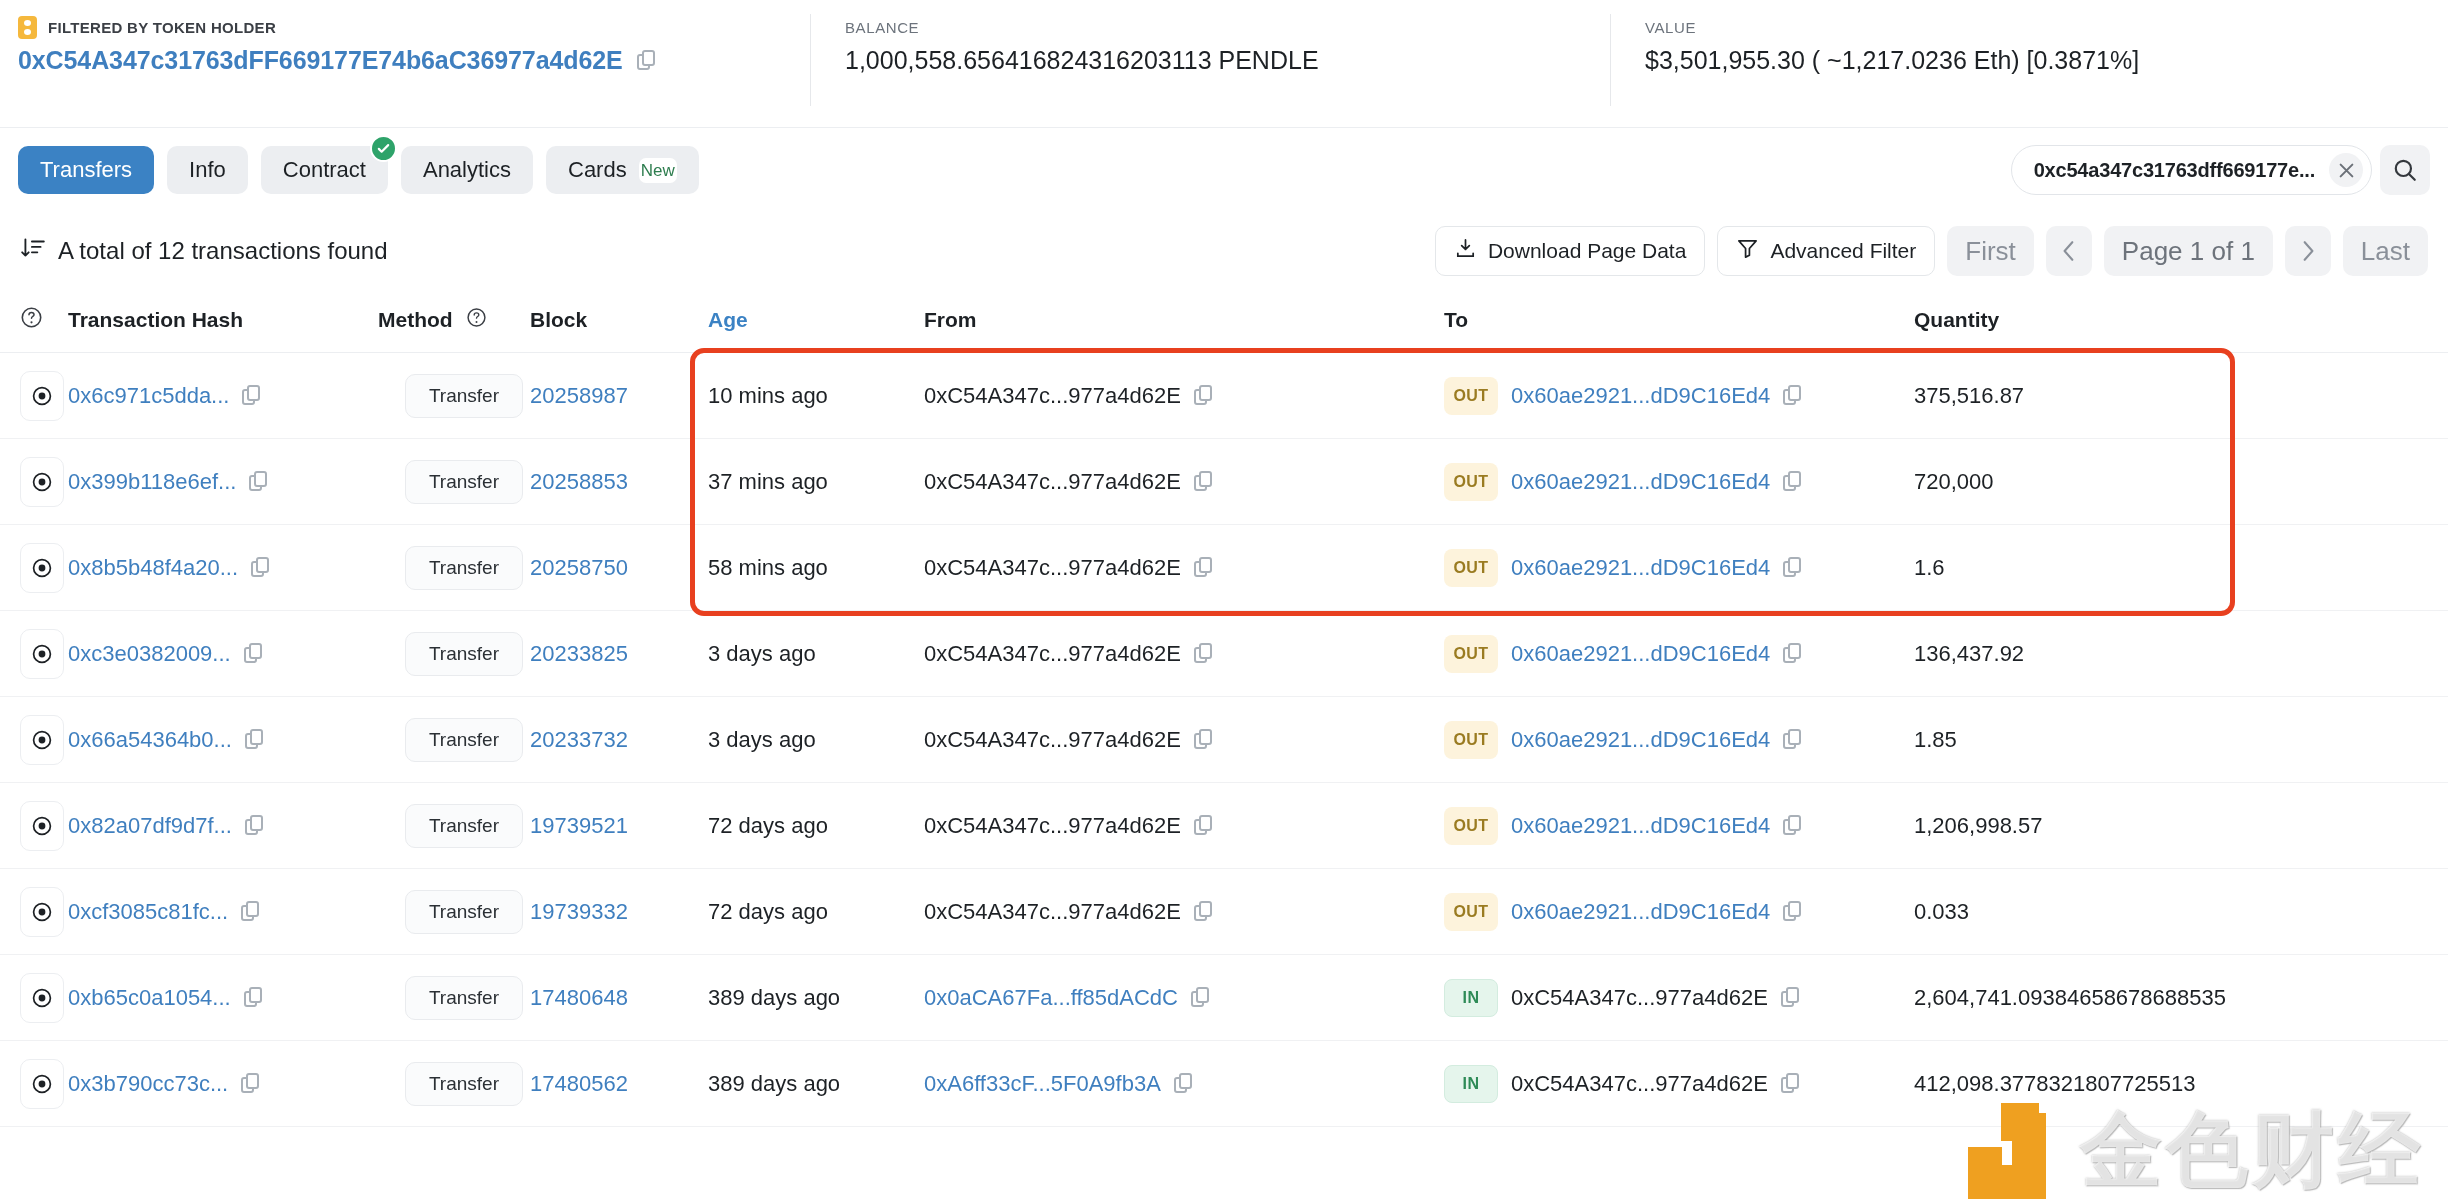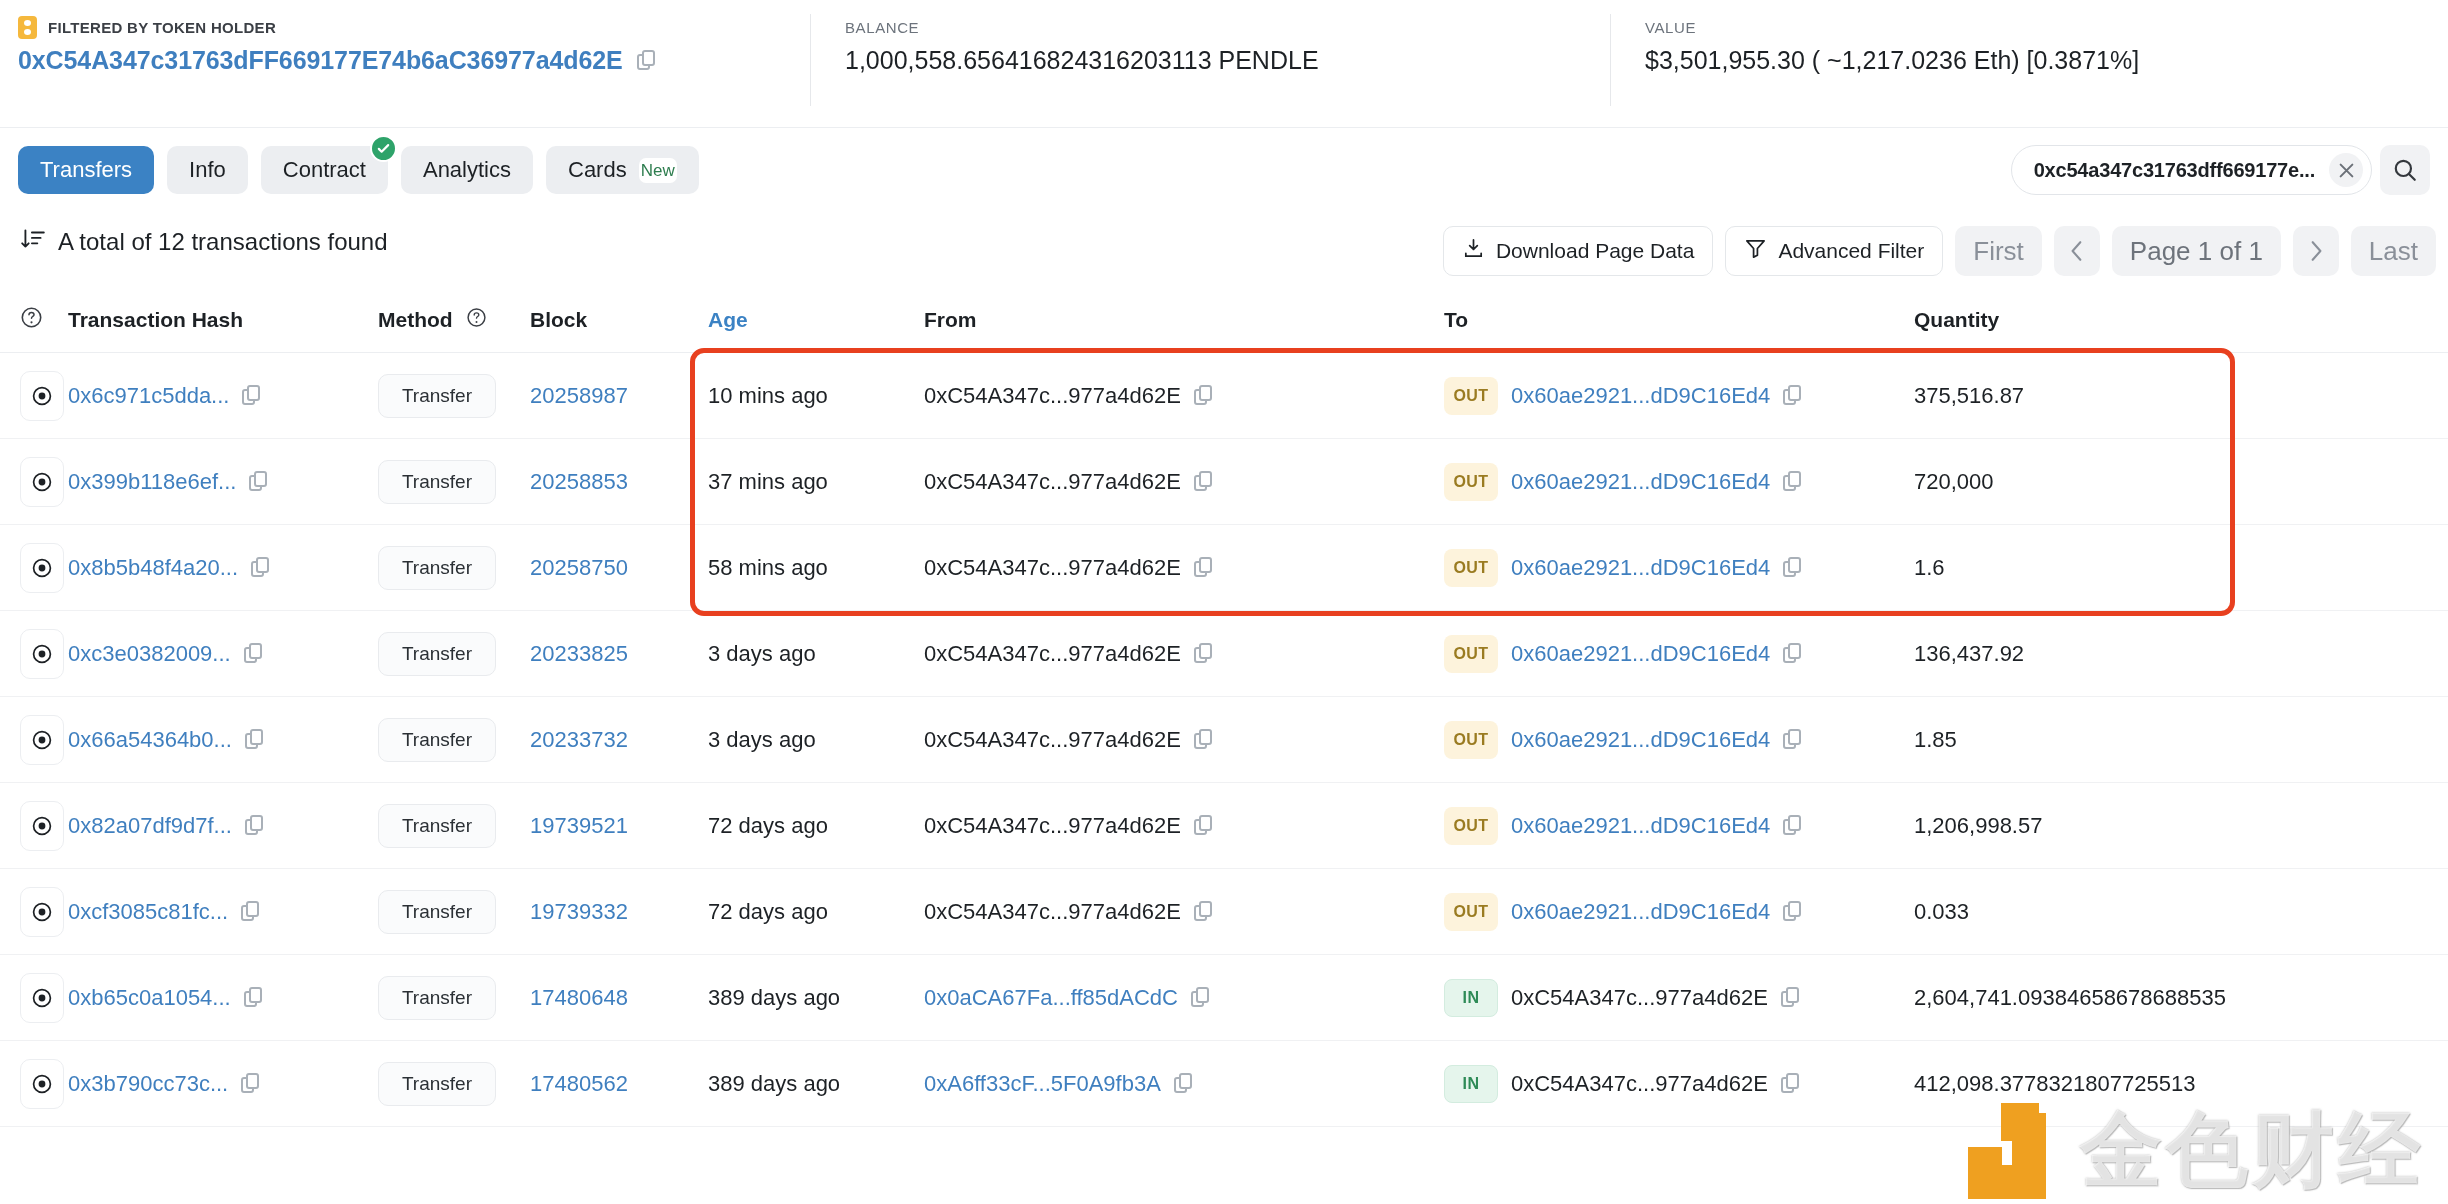--- a/index.html
+++ b/index.html
@@ -165,22 +165,22 @@
     width: 50px; height: 50px;
     border-radius: 10px;
     background: #f1f2f4;
     display: flex; align-items: center; justify-content: center;
     cursor: pointer;
   }
 
   
   .toolbar {
     display: flex;
-    align-items: flex-start;
-    padding: 14px 12px 18px 20px;
+    align-items: center;
+    padding: 14px 20px 18px 20px;
     background: #fff;
   }
   .total-text {
     font-size: 24px;
     color: #1d2125;
     display: flex;
     align-items: center;
     gap: 12px;
   }
   .tool-right { margin-left: auto; display: flex; align-items: center; gap: 12px; }
@@ -254,20 +254,21 @@
     display: inline-flex;
     align-items: center; justify-content: center;
     height: 44px;
     min-width: 118px;
     padding: 0 14px;
     border: 1px solid #e9ebee;
     border-radius: 10px;
     background: #fafbfc;
     font-size: 19px;
     color: #2b3035;
+    margin-left: 27px;
   }
   .dir {
     display: inline-flex;
     align-items: center; justify-content: center;
     width: 54px; height: 38px;
     border-radius: 8px;
     font-size: 16px;
     font-weight: bold;
     letter-spacing: 0.4px;
     flex: 0 0 auto;

